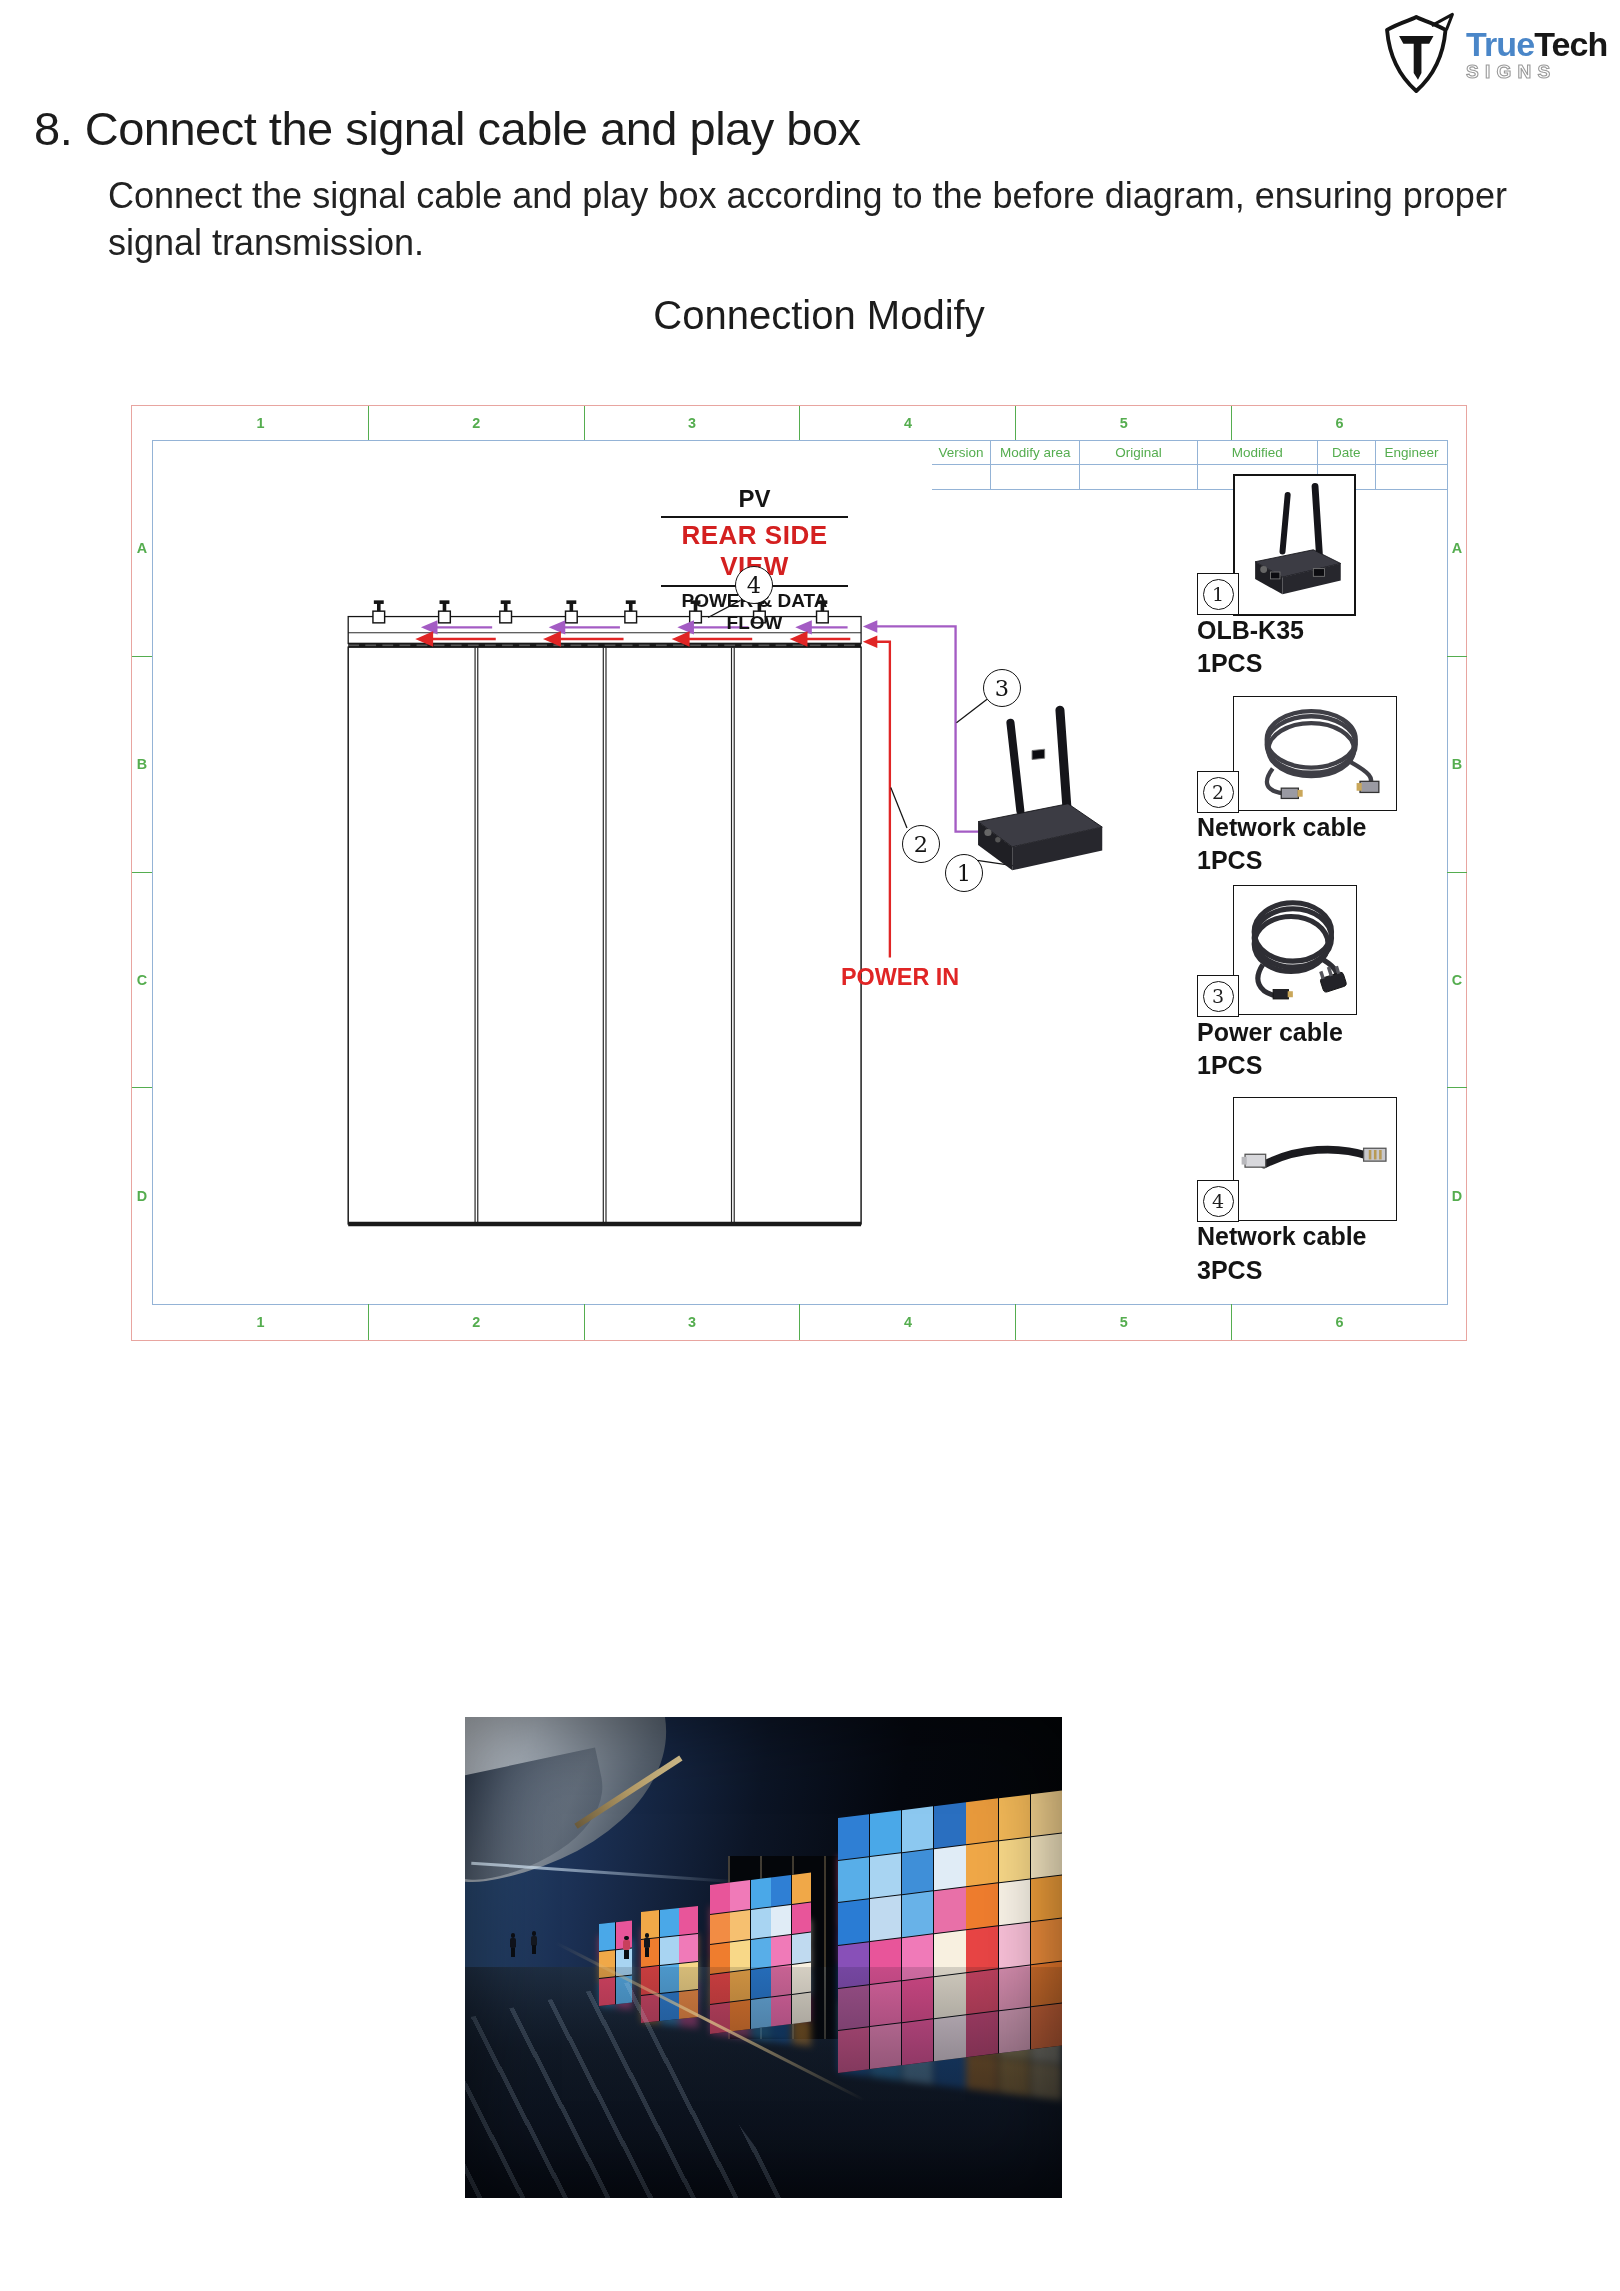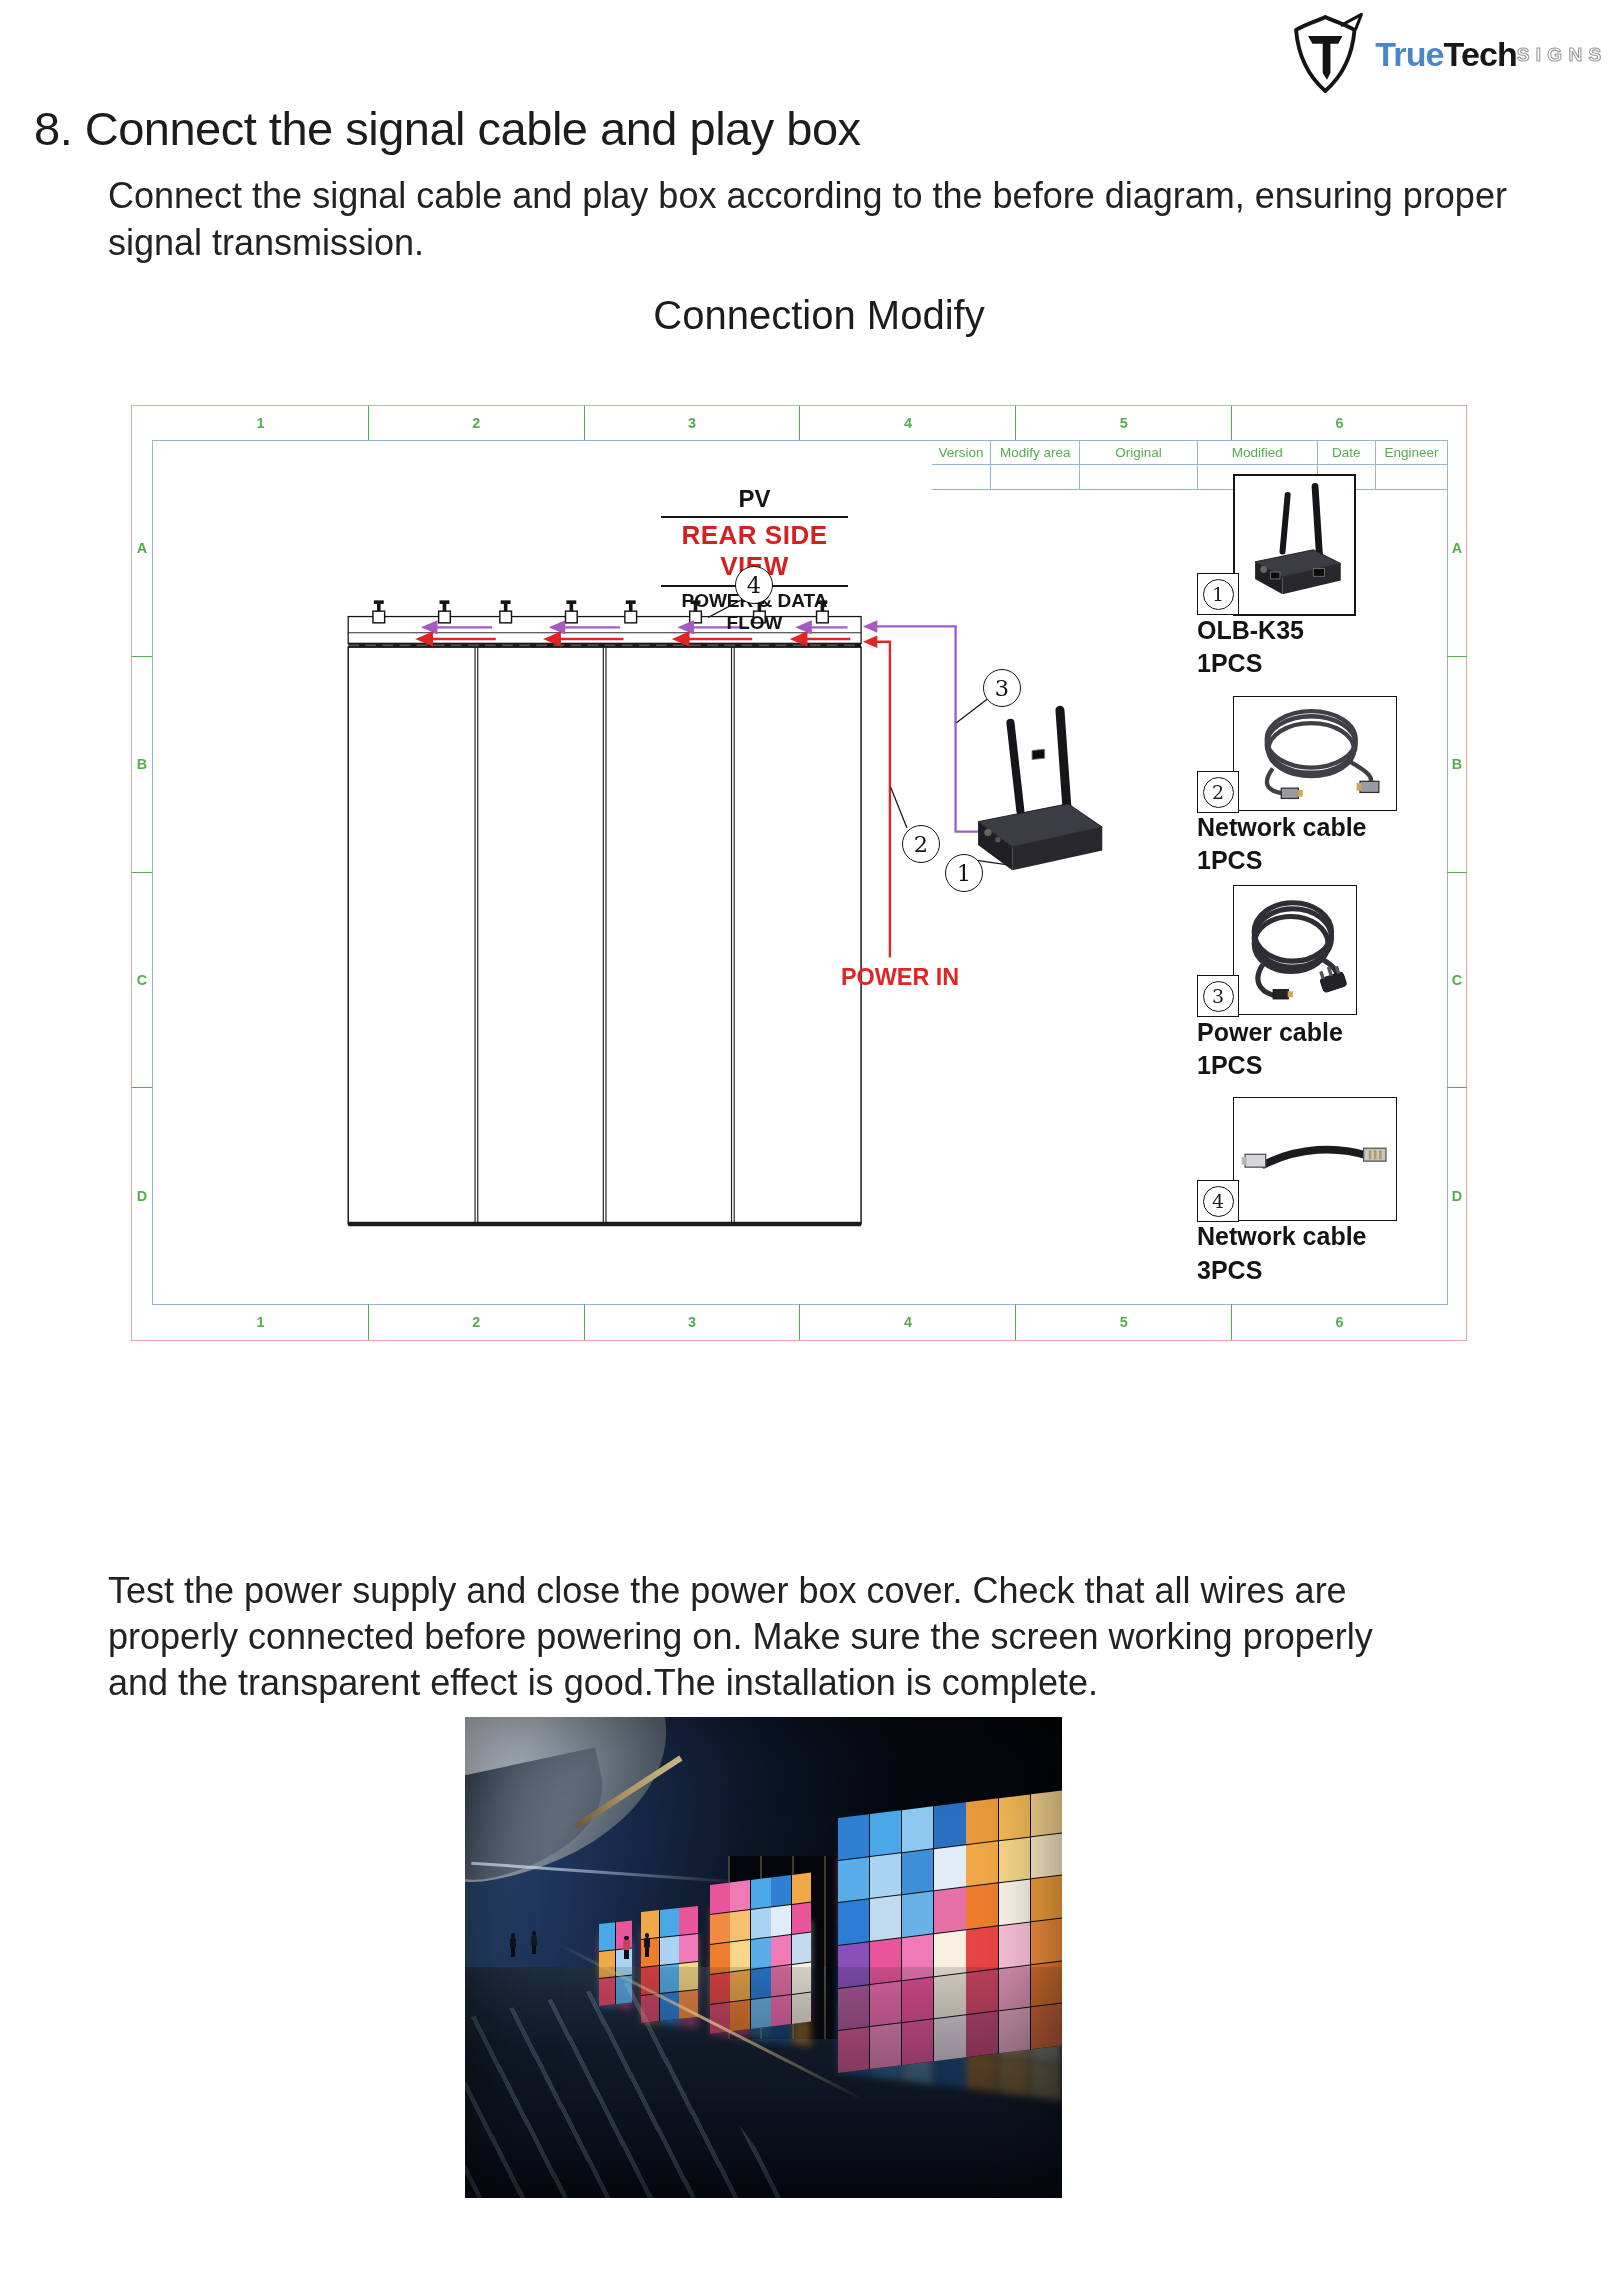--- a/index.html
+++ b/index.html
@@ -2,21 +2,21 @@
 <html style="font-size:14.4px"><head>
 <meta charset="utf-8">
 <style>
   html,body{margin:0;padding:0;background:#ffffff;}
   body{font-family:"Liberation Sans",sans-serif;color:#1e1e1e;}
   #page{position:relative;width:1620px;height:2292px;background:#fff;overflow:hidden;}
   .abs{position:absolute;}
 
   
   #logo{position:absolute;top:9px;right:12.6px;display:flex;align-items:center;gap:5.4px;}
-  #logo .wordmark{display:flex;flex-direction:row;align-items:center;line-height:1;}
+  #logo .wordmark{display:flex;flex-direction:column;align-items:flex-start;line-height:1;}
   #logo .brand{font-size:34px;font-weight:700;letter-spacing:-0.9px;}
   #logo .brand .b1{color:#4a86c8;}
   #logo .brand .b2{color:#171717;}
   #logo .signs{margin-top:1.8px;font-size:19px;font-weight:700;letter-spacing:6.3px;color:#fff;-webkit-text-stroke:1.1px #9a9a9a;}
 
   
   .h-section{position:absolute;font-size:47px;font-weight:500;color:#1c1c1c;letter-spacing:-0.5px;}
   .p-section{position:absolute;font-size:36px;line-height:1.3;color:#222;}
   #conn-title{position:absolute;left:540px;top:293px;width:558px;text-align:center;font-size:40px;font-weight:500;color:#1c1c1c;}
 
@@ -358,21 +358,20 @@
         <rect x="164" y="57" width="3" height="11" fill="#b89a55"></rect>
       </svg>
     </div>
     <div class="numbox" style="left:1065px;top:774px;">
         <div class="ncirc">4</div>
       </div>
     <div class="part-name" style="left:1065px;top:816px;">Network cable</div>
     <div class="part-qty" style="left:1065px;top:850px;">3PCS</div>
   </div>
 
-  <div class="p-section" style="left:108px;top:1568px;width:1323px;line-height:1.28;">Test the power supply and close the power box cover. Check that all wires are properly connected before powering on. Make sure the screen working properly and the transparent effect is good.The installation is complete.</div>
 
   <div id="photo">
     <div class="ceiling"></div>
     <div class="floor"></div>
     <div class="ramp"></div>
     <div class="ramp2"></div>
     <div class="beam"></div>
     <div class="cove"></div>
     <div class="storefront"></div>
     <div id="photo-wall" class="abs" style="inset:0;">

